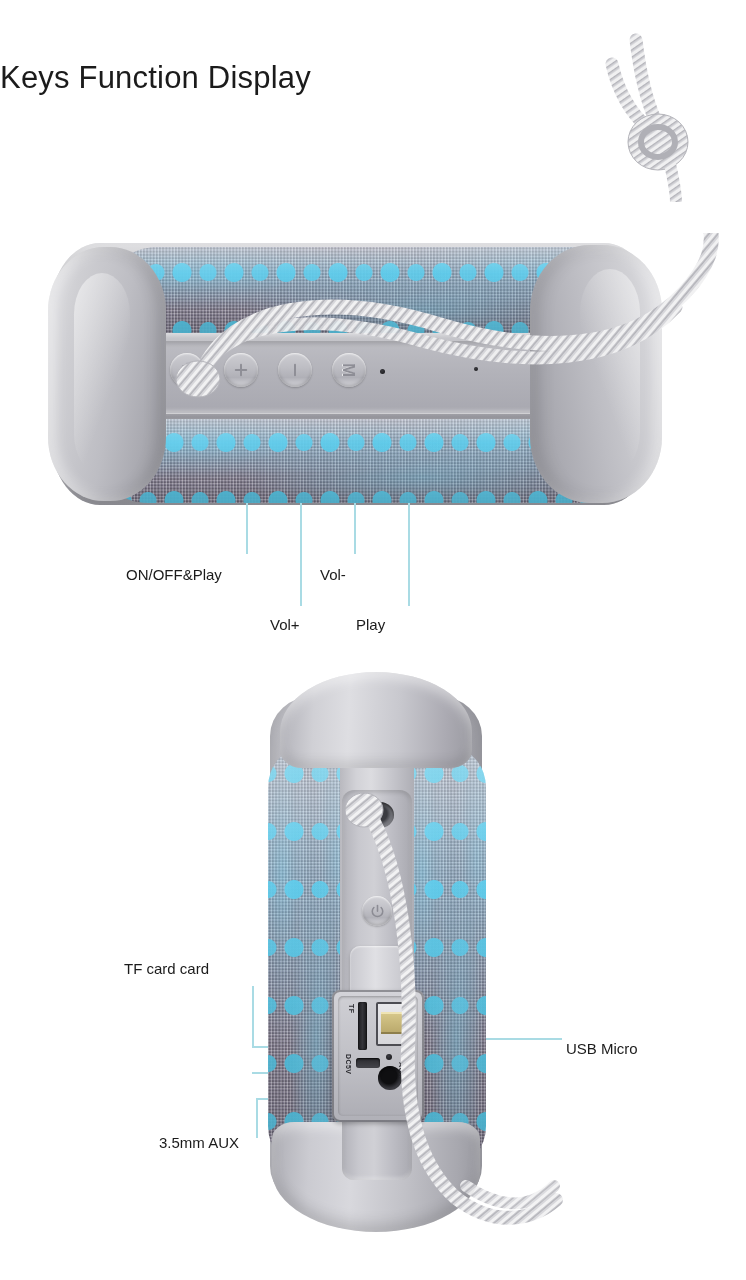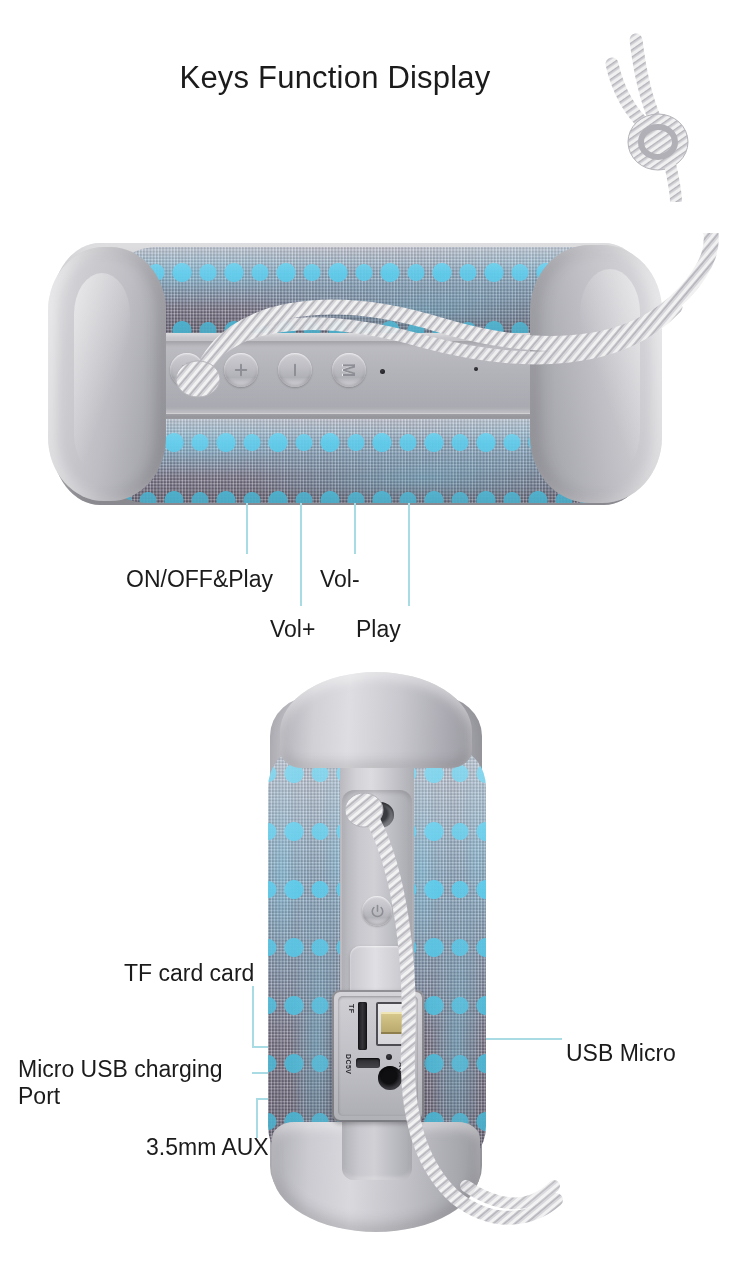--- a/index.html
+++ b/index.html
@@ -6,26 +6,26 @@
   html,body{margin:0;padding:0;background:#ffffff;}
   body{
     width:746px;height:1280px;position:relative;overflow:hidden;
     font-family:"Liberation Sans","DejaVu Sans",sans-serif;
     background:#ffffff;color:#111;
   }
   .stage{position:absolute;left:0;top:0;width:746px;height:1280px;}
 
   
   .title{
-    position:absolute;left:0;top:60px;width:670px;text-align:center;
+    position:absolute;left:0;top:60px;width:670px;text-align:left;
     font-size:31px;letter-spacing:.2px;color:#1b1b1b;font-weight:400;
   }
 
   
-  .lbl{position:absolute;font-size:23px;color:#1b1b1b;white-space:pre;line-height:1.18;}
+  .lbl{position:absolute;font-size:15px;color:#1b1b1b;white-space:pre;line-height:1.18;}
   .lead{position:absolute;background:#a9dbe4;}
   .lead-v{width:2px;}
 
   
   .sp1{position:absolute;left:52px;top:243px;width:600px;height:262px;}
 
   .sp1-body{
     position:absolute;left:0;top:0;width:600px;height:262px;
     border-radius:48px/62px;
     background:
@@ -409,18 +409,16 @@
   <div class="lead2" style="left:252px;top:1046px;width:130px;height:2px;"></div>
 
   <div class="lead2" style="left:252px;top:1072px;width:132px;height:2px;"></div>
 
   <div class="lead2" style="left:256px;top:1098px;width:2px;height:40px;"></div>
   <div class="lead2" style="left:256px;top:1098px;width:134px;height:2px;"></div>
 
   <div class="lead2" style="left:440px;top:1038px;width:122px;height:2px;"></div>
 
   <div class="lbl" style="left:124px;top:960px;">TF card card</div>
-  <div class="lbl" style="left:18px;top:1056px;">Micro USB charging
-Port</div>
-  <div class="lbl" style="left:146px;top:1134px;">3.5mm AUX</div>
+  <div class="lbl" style="left:159px;top:1134px;">3.5mm AUX</div>
   <div class="lbl" style="left:566px;top:1040px;">USB Micro</div>
 
 </div>
 
 </body></html>

